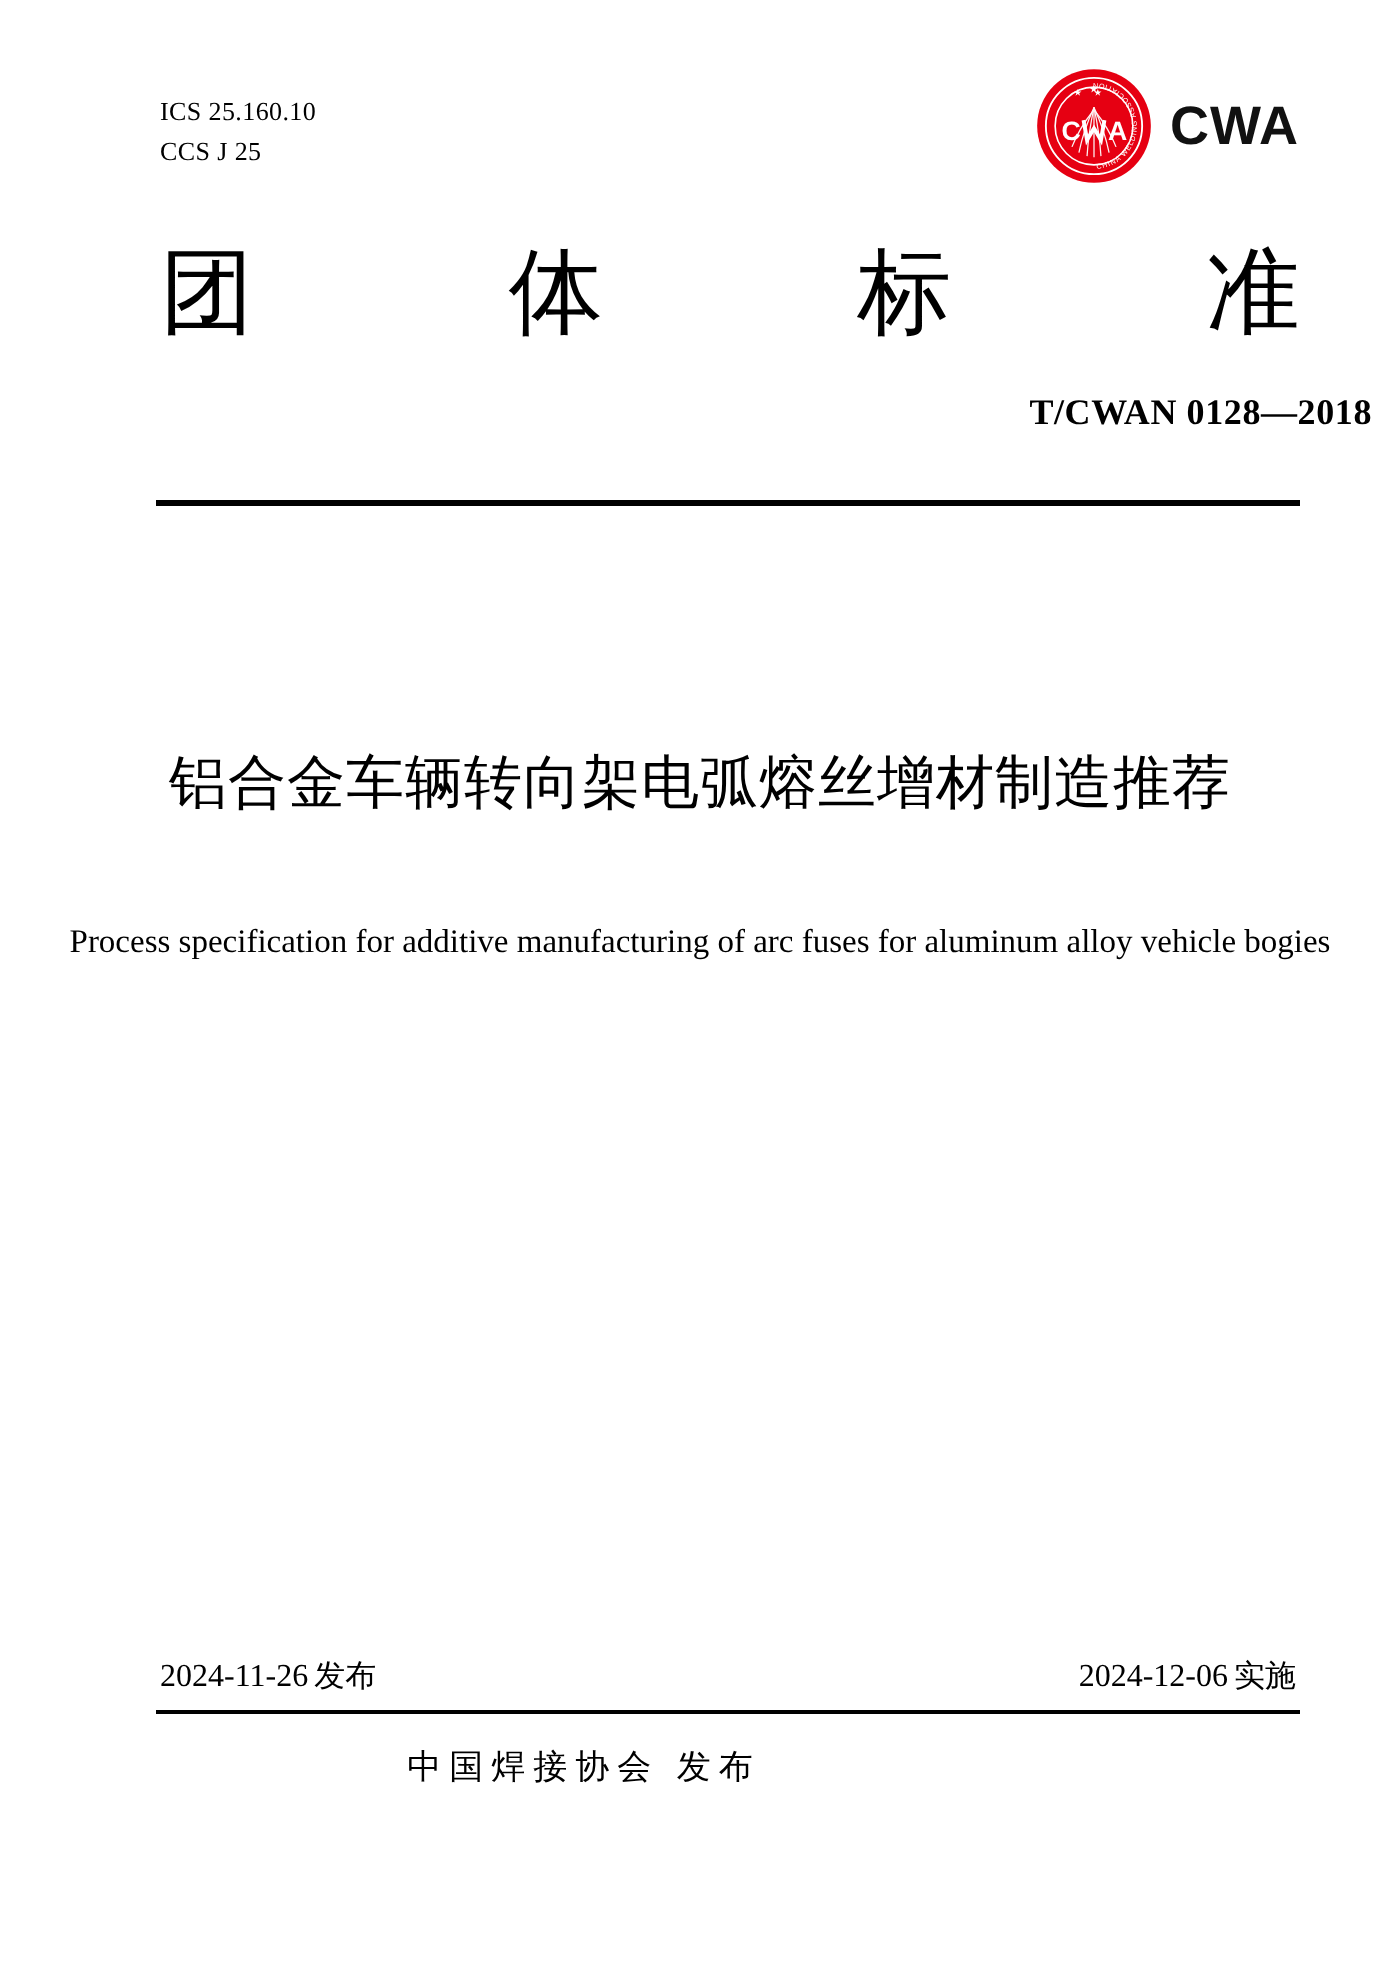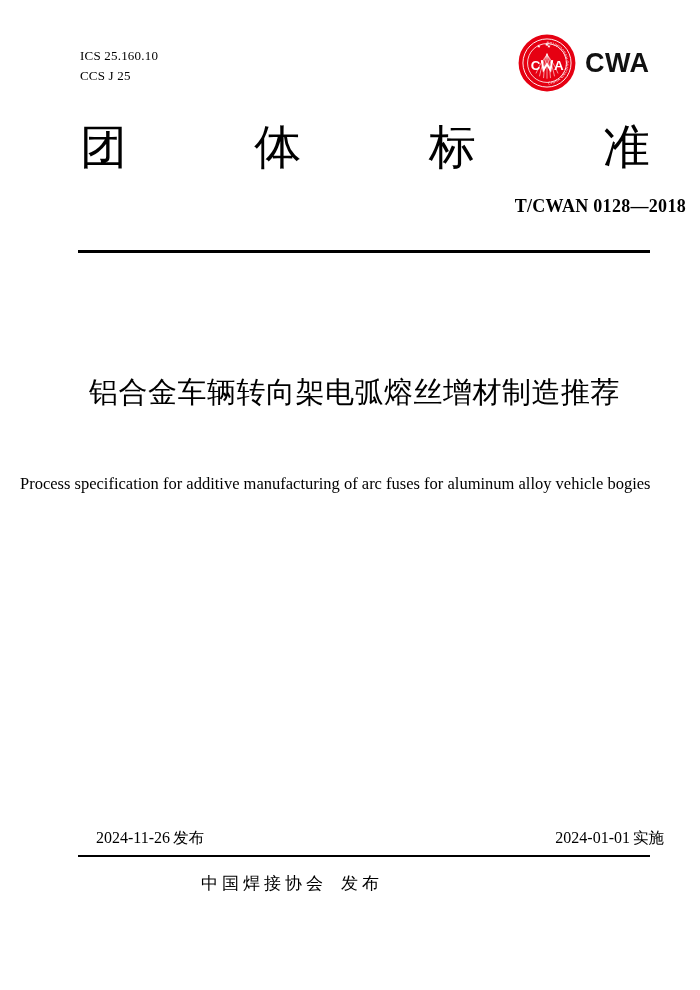--- a/index.html
+++ b/index.html
@@ -111,66 +111,66 @@
     height: 2px;
     background: #000000;
   }
 
   
   .title-cn {
     position: absolute;
     left: 80px;
     top: 372px;
     width: 540px;
-    text-align: right;
+    text-align: center;
     font-family: "Liberation Sans", "DejaVu Sans", sans-serif;
     font-size: 29px;
     line-height: 1.42;
     letter-spacing: 0.5px;
     color: #000000;
   }
   .title-en {
     position: absolute;
     left: 20px;
-    top: 473px;
+    top: 460px;
     width: 660px;
+    text-align: center;
     font-family: "Liberation Serif", "DejaVu Serif", serif;
     font-size: 16.5px;
     line-height: 1.3;
     color: #000000;
   }
 
   
   .footer-dates {
     position: absolute;
     left: 80px;
     top: 828px;
     width: 568px;
     display: flex;
     justify-content: space-between;
     align-items: baseline;
     font-size: 16px;
-    margin-left: 16px;
   }
   .date-item {
     font-family: "Liberation Serif", "DejaVu Serif", serif;
     white-space: nowrap;
   }
   .date-item .cn {
     font-family: "Liberation Sans", "DejaVu Sans", sans-serif;
     font-size: 15.5px;
     margin-left: 3px;
   }
   .publisher {
     position: absolute;
     left: 0;
     top: 872px;
     width: 584px;
     text-align: center;
-    font-family: Liberation Mono, monospace;
+    font-family: Liberation Sans, sans-serif;
     font-size: 17px;
     letter-spacing: 4px;
     color: #000000;
   }
 </style>
 </head>
 <body>
 
 <div class="page">
 
@@ -232,20 +232,20 @@
   <div class="rule-top"></div>
 
   <div class="title-cn">
     <div>铝合金车辆转向架电弧熔丝增材制造推荐</div>
   </div>
 
   <div class="title-en">Process specification for additive manufacturing of arc fuses for aluminum alloy vehicle bogies</div>
 
   <div class="footer-dates">
     <span class="date-item"><span>2024-11-26</span><span class="cn">发布</span></span>
-    <span class="date-item"><span>2024-01-01</span><span class="cn">实施</span></span>
+    <span class="date-item"><span>2024-12-06</span><span class="cn">实施</span></span>
   </div>
 
   <div class="rule-bottom"></div>
 
   <div class="publisher">中国焊接协会  发布</div>
 
 </div>
 
 </body></html>

